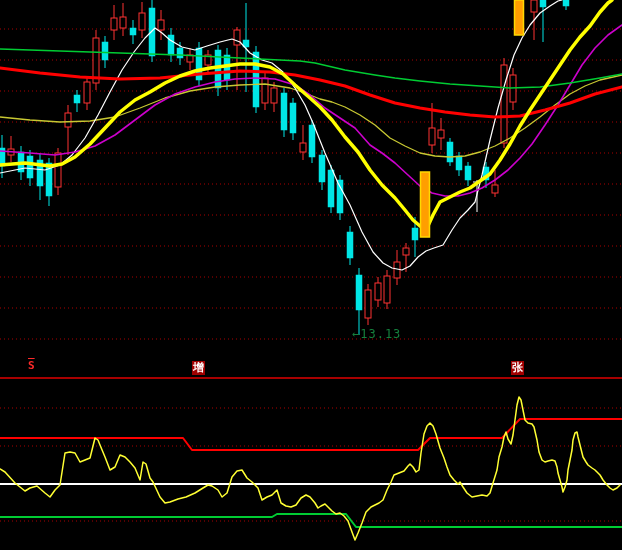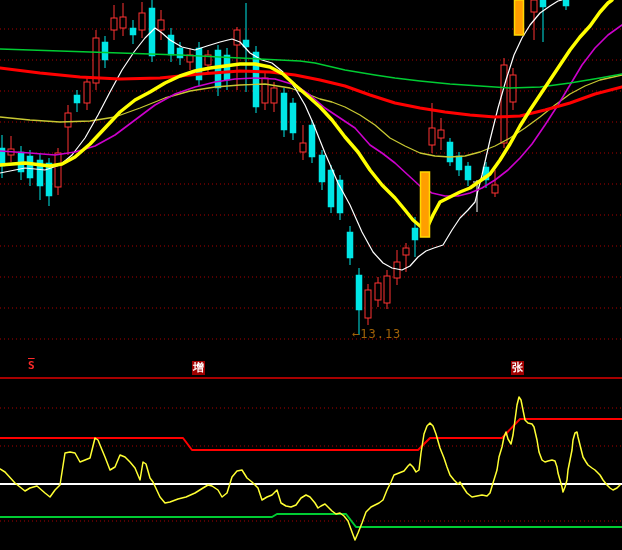--- a/index.html
+++ b/index.html
@@ -1,19 +1,19 @@
 <!DOCTYPE html>
 <html><head>
 <meta charset="utf-8">
 <style>
   html,body{margin:0;padding:0;background:#000;}
   #app{position:relative;width:622px;height:550px;background:#000;overflow:hidden;
        font-family:"DejaVu Sans",sans-serif;}
   #chart-svg{position:absolute;left:0;top:0;display:block;}
-  .annot{position:absolute;font:12px "DejaVu Sans Mono",monospace;color:#a16207;
+  .annot{position:absolute;font:12px "DejaVu Sans Mono",monospace;color:#15803d;
          white-space:nowrap;letter-spacing:1px;}
   #low-annot{left:352px;top:327px;}
   .badge{position:absolute;font-weight:bold;font-size:11px;line-height:14px;
          padding:0 1px;white-space:nowrap;}
   #marker-s{left:27px;top:359px;color:#ff2a2a;background:transparent;
             text-decoration:overline;font-family:"DejaVu Sans Mono",monospace;}
   #marker-zeng{left:192px;top:361px;background:#a00000;color:#ffffff;}
   #marker-zhang{left:511px;top:361px;background:#a00000;color:#ffffff;}
 </style>
 </head>

